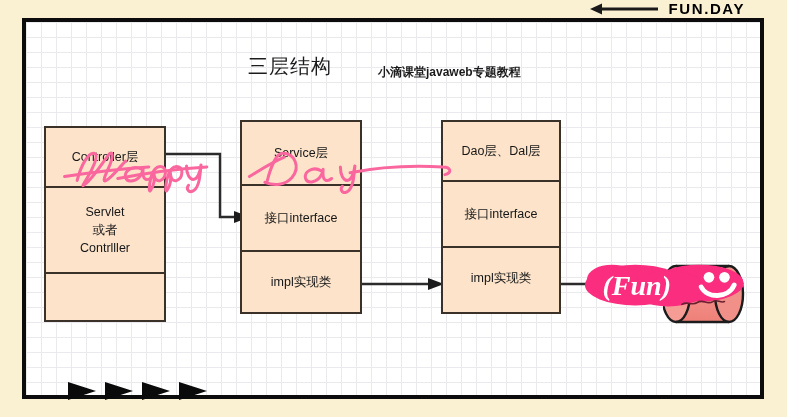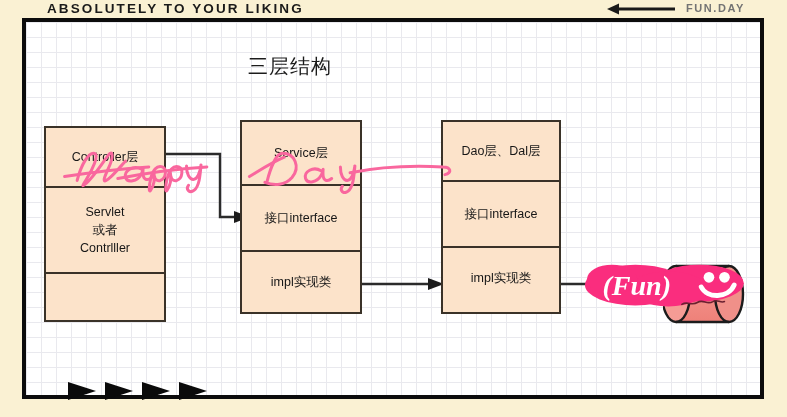--- a/index.html
+++ b/index.html
@@ -42,24 +42,24 @@
     top: 0px;
     height: 17px;
     display: flex;
     align-items: center;
     gap: 9px;
   }
   .banner-arrow {
     display: block;
   }
   .banner-label {
-    font-size: 11px;
+    font-size: 15px;
     font-weight: bold;
     letter-spacing: 1.6px;
-    color: #737373;
+    color: #000000;
     white-space: nowrap;
     line-height: 17px;
   }
 
   
   .frame {
     position: absolute;
     left: 22px;
     top: 18px;
     width: 742px;
@@ -180,34 +180,34 @@
     display: flex;
     gap: 5px;
   }
 </style>
 </head>
 <body>
 
 <div id="screen">
 
   <div class="banner">
-    <div class="banner-title">ABSOLUTELY TO YOUR LIKING</div>
     <div class="banner-right">
       <svg class="banner-arrow" width="70" height="14" viewBox="0 0 70 14">
         <line x1="8" y1="7" x2="68" y2="7" stroke="#1a1a1a" stroke-width="3"></line>
         <polygon points="0,7 12,1.5 12,12.5" fill="#1a1a1a"></polygon>
       </svg>
       <span class="banner-label">FUN.DAY</span>
     </div>
   </div>
 
   <div class="frame">
     <div class="grid"></div>
 
     <div class="diagram-title" style="left:222px; top:31px;">三层结构</div>
+    <div class="diagram-subtitle" style="left:352px; top:42px;">小滴课堂javaweb专题教程</div>
 
     <svg class="connector" style="left:0; top:0;" width="738" height="377" viewBox="0 0 738 377">
 
       <g>
         <path d="M140,132 L194,132 L194,195 L210,195" fill="none" stroke="#2b2b2b" stroke-width="2.4"></path>
         <polygon points="224,195 208,189 208,201" fill="#1c1c1c"></polygon>
       </g>
 
       <g>
         <path d="M336,262 L404,262" fill="none" stroke="#2b2b2b" stroke-width="2.4"></path>

